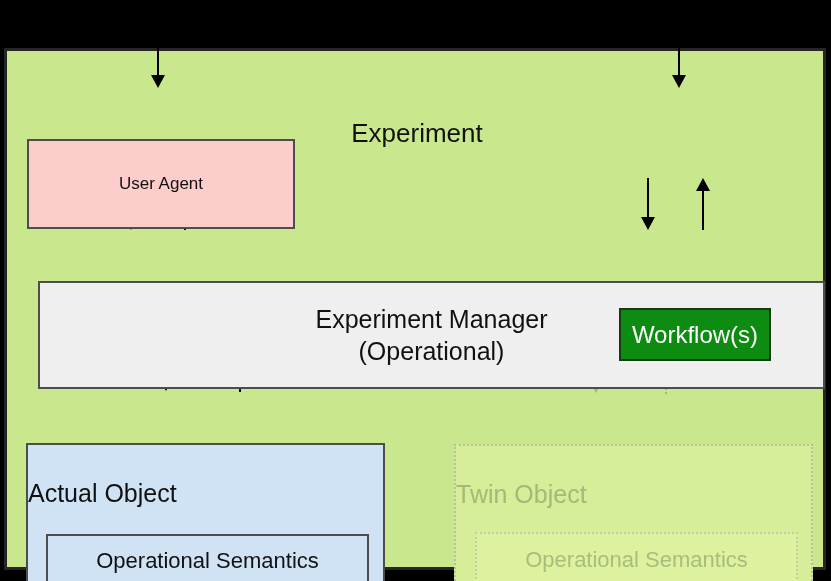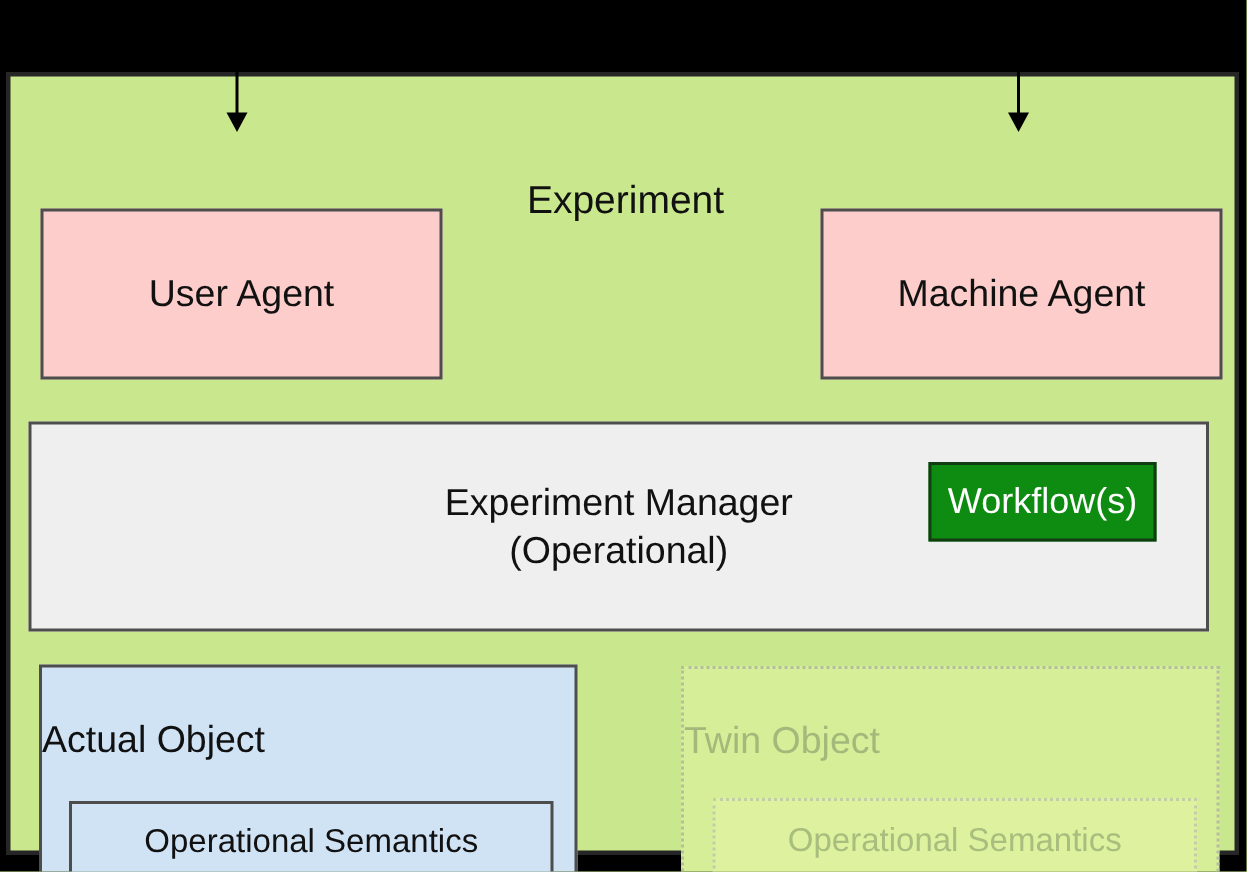--- a/index.html
+++ b/index.html
@@ -34,29 +34,29 @@
   .abs{position:absolute;}
   .diagram-title{
     left:300px;top:67px;width:220px;
     text-align:center;font-size:26px;line-height:30px;
   }
   .node{
     display:flex;align-items:center;justify-content:center;
     text-align:center;
   }
   .agent{
-    width:268px;height:114px;
+    width:268px;height:90px;
     background:var(--agent-pink);
     border:2px solid var(--border-dark);
-    font-size:25px;
+    font-size:17px;
   }
   .user-agent{left:20px;top:88px;}
   .machine-agent{left:540px;top:88px;}
   .manager{
-    left:12px;top:230px;width:787px;height:140px;
+    left:31px;top:230px;width:787px;height:108px;
     background:var(--manager-gray);
     border:2px solid var(--border-dark);
     flex-direction:column;
     font-size:25px;line-height:32px;
   }
   .workflow{
     left:612px;top:257px;width:152px;height:53px;
     background:var(--workflow-green);
     border:2px solid var(--workflow-border);
     color:#ffffff;font-size:24px;
@@ -158,23 +158,20 @@
   <div class="abs vdot" style="left:588px;top:289px;height:40px;"></div>
   <div class="abs dhead-down" style="left:582px;top:329px;"></div>
 
   <div class="abs dhead-up" style="left:652px;top:290px;"></div>
   <div class="abs vdot" style="left:658px;top:302px;height:41px;"></div>
 
   <div class="abs node agent user-agent">
     <span>User Agent</span>
   </div>
 
-  <div class="abs node agent machine-agent">
-    <span>Machine Agent</span>
-  </div>
 
   <div class="abs node manager">
     <span>Experiment Manager</span>
     <span>(Operational)</span>
   </div>
 
   <div class="abs node workflow">
     <span>Workflow(s)</span>
   </div>
 

